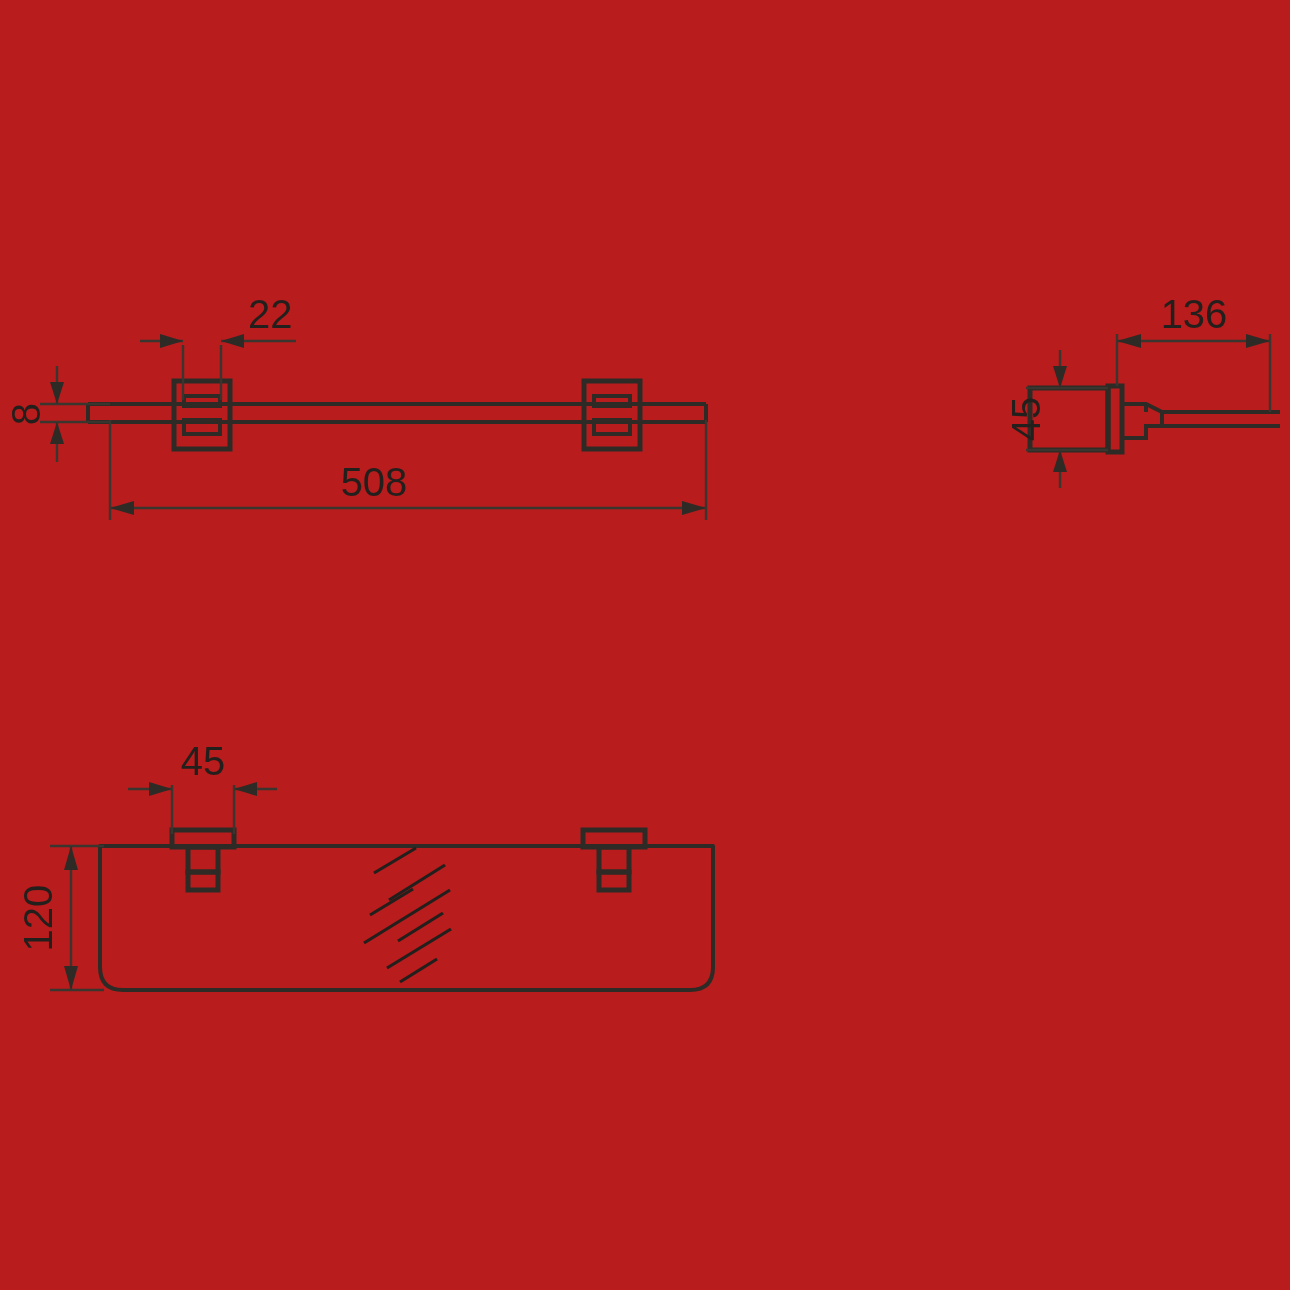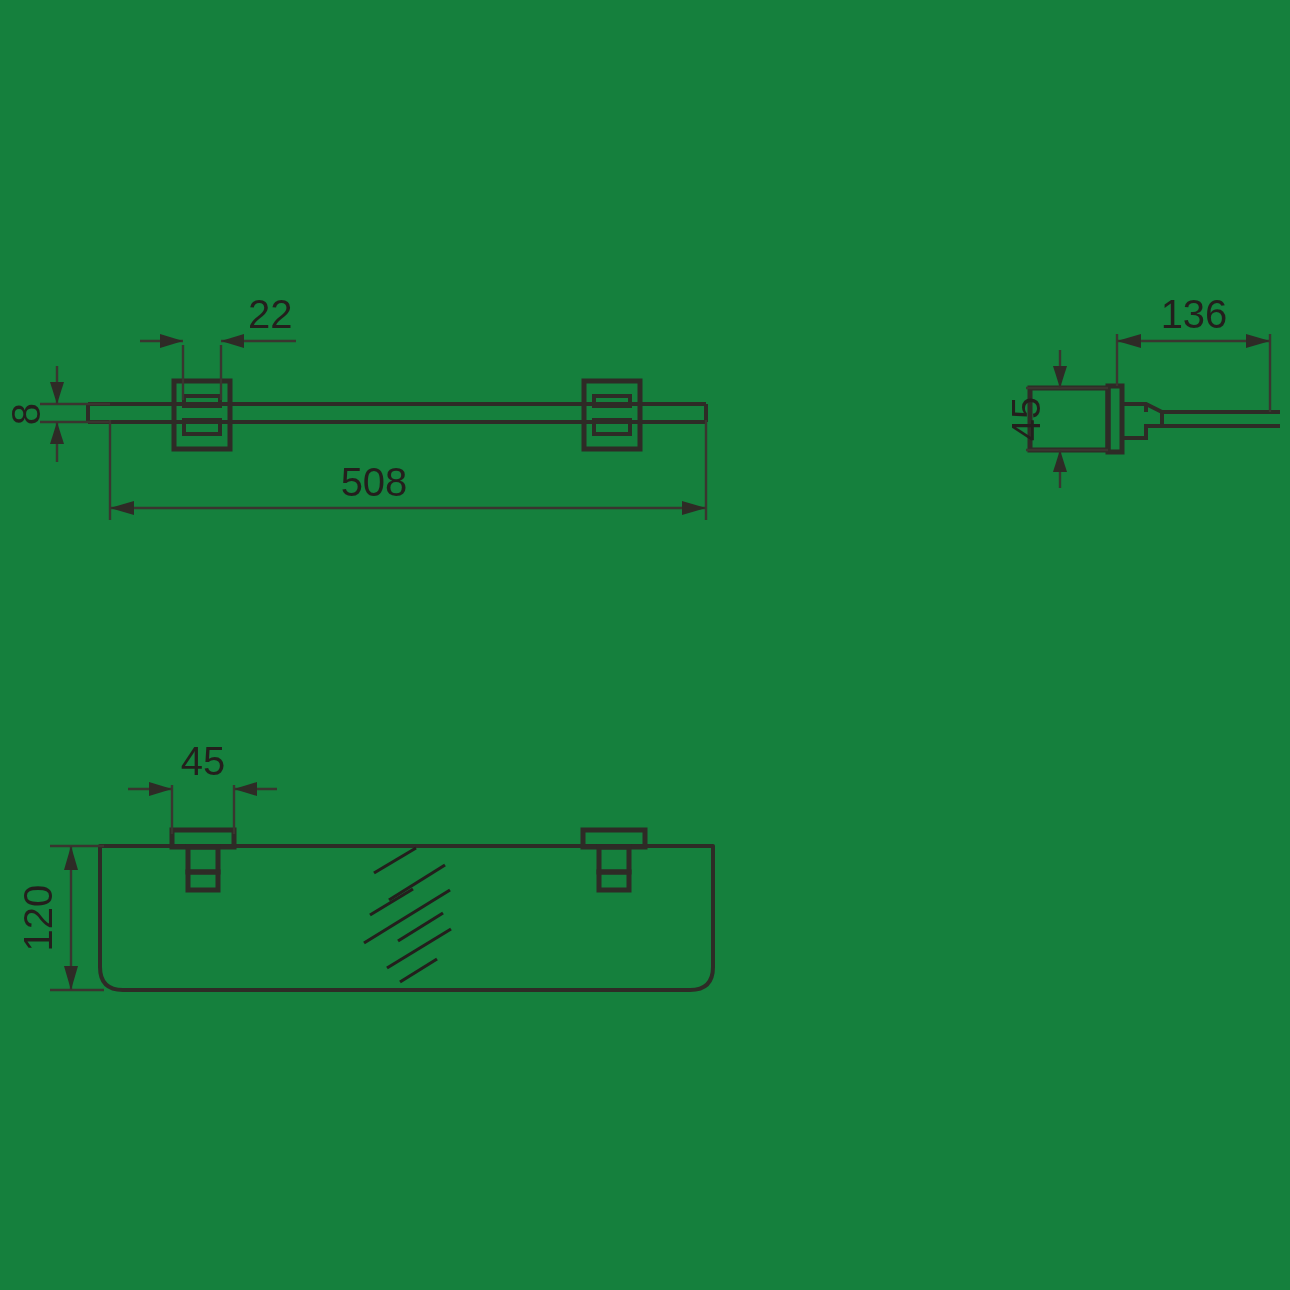--- a/index.html
+++ b/index.html
@@ -10,21 +10,21 @@
   body {
     width: 1290px;
     height: 1290px;
     font-family: "Liberation Sans", sans-serif;
     overflow: hidden;
   }
   #drawing-root {
     position: relative;
     width: 1290px;
     height: 1290px;
-    background: #15803d;
+    background: #b91c1c;
   }
   svg.tech-drawing {
     display: block;
     width: 1290px;
     height: 1290px;
   }
   .dim-text {
     font-family: "Liberation Sans", sans-serif;
     font-size: 40px;
     fill: #231f1c;

